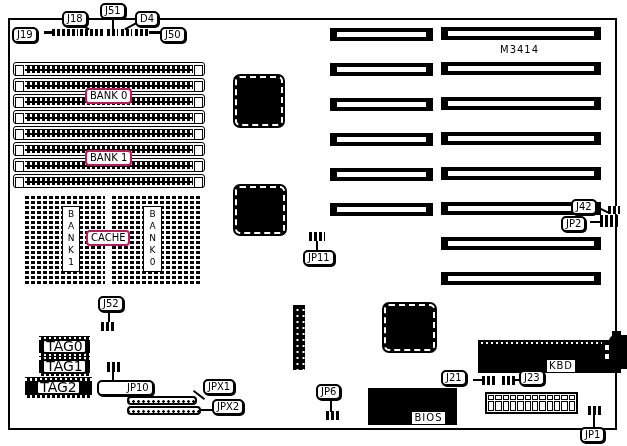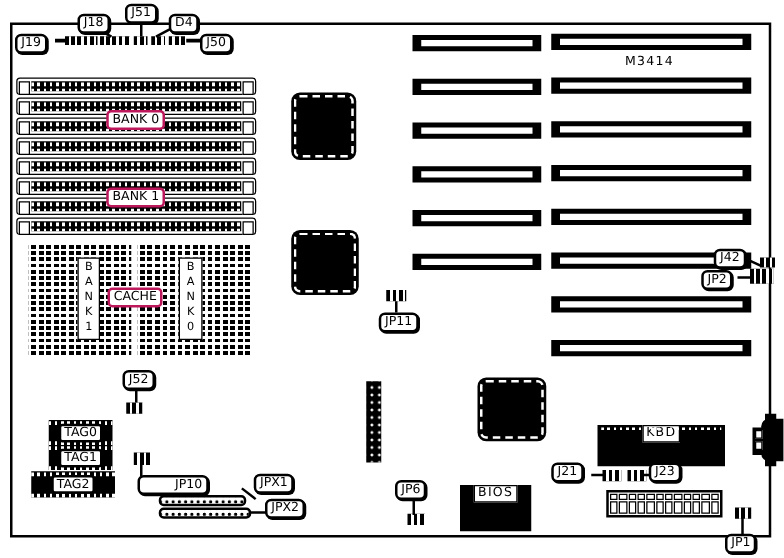--- a/index.html
+++ b/index.html
@@ -55,31 +55,31 @@
   #slots-right{position:absolute;left:441px;top:27px;display:flex;flex-direction:column;gap:22px;}
   .slot{height:13px;background:#000;position:relative;}
   .slot::after{content:'';position:absolute;left:7px;right:7px;top:4px;bottom:4px;background:#fff;}
   .slot-l{width:103px;} .slot-r{width:160px;}
   
   .tag{position:absolute;background-color:#000;display:flex;align-items:center;justify-content:center;
         background-image:
           repeating-linear-gradient(90deg,#fff 0 2px,transparent 2px 5px),
           repeating-linear-gradient(90deg,#fff 0 2px,transparent 2px 5px);
         background-size:100% 3px,100% 3px;background-position:0 1px,0 100%;background-repeat:no-repeat;}
-  .tagbox{background:#fff;border:2px solid #000;border-radius:3px;font-size:10px;line-height:11px;padding:0 2px;}
+  .tagbox{background:#fff;border:2px solid #000;border-radius:3px;font-size:14px;line-height:11px;padding:0 2px;text-decoration:underline;}
   
   .vheader{position:absolute;background-color:#000;
         background-image:radial-gradient(#fff 1px,transparent 1.3px);
         background-size:6px 6px;background-position:1.5px 2px;}
   
   .pinrow{position:absolute;background-color:#fff;border:2px solid #000;border-radius:4px;
         background-image:radial-gradient(#000 1.2px,transparent 1.5px);
         background-size:5px 5px;background-position:2px 1px;}
   
-  .blackchip{position:absolute;background:#000;display:flex;align-items:flex-start;justify-content:center;}
+  .blackchip{position:absolute;background:#000;display:flex;align-items:flex-end;justify-content:center;padding-left:32px;}
   .whitebox{background:#fff;border:1px solid #000;font-size:10px;line-height:12px;
         padding:0 2px;letter-spacing:1px;}
   #kbd-chip::before{content:'';position:absolute;left:3px;right:3px;top:2px;height:2px;
         background-image:repeating-linear-gradient(90deg,#fff 0 2px,transparent 2px 5px);}
   
   #power{position:absolute;left:485px;top:392px;width:93px;height:22px;border:2px solid #000;
         box-sizing:border-box;display:flex;flex-direction:column;}
   .prow{display:flex;flex:0 0 auto;padding:1px 1px 0 1px;gap:1px;}
   .pcell{flex:1;border:1px solid #000;background:#fff;}
   .pcell-top{height:3px;} .pcell-bot{height:8px;}
@@ -177,21 +177,21 @@
     <span class="tagbox">TAG1</span>
   </div>
   <div class="tag" style="left:25px;top:377px;width:67px;height:21px;">
     <span class="tagbox">TAG2</span>
   </div>
 
   <div class="vheader" style="left:293px;top:305px;width:12px;height:65px;"></div>
 
   <div class="pins" style="left:107px;top:362px;width:13px;height:10px;"></div>
   <div class="ln" style="left:112px;top:371px;width:2px;height:10px;"></div>
-  <div class="co" style="left:110px;top:380px;padding-left:28px;">JP10</div>
+  <div class="co" style="left:97px;top:380px;padding-left:28px;">JP10</div>
 
   <div class="pinrow" style="left:127px;top:396px;width:66px;height:5px;"></div>
   <div class="pinrow" style="left:127px;top:406px;width:70px;height:5px;"></div>
   <div class="co" style="left:203px;top:379px;">JPX1</div>
   <div class="co" style="left:212px;top:399px;">JPX2</div>
   <div class="ln" style="left:192px;top:394px;width:14px;height:2px;transform:rotate(38deg);"></div>
   <div class="ln" style="left:199px;top:409px;width:14px;height:2px;"></div>
 
   <div class="co" style="left:316px;top:384px;">JP6</div>
   <div class="ln" style="left:330px;top:399px;width:2px;height:13px;"></div>

